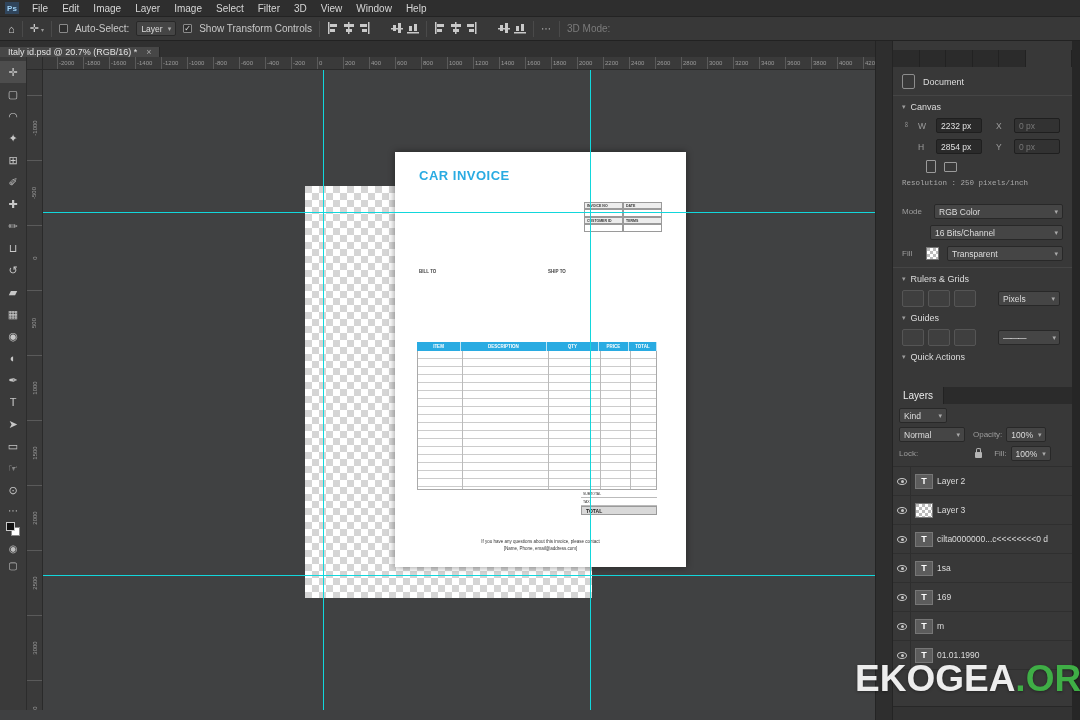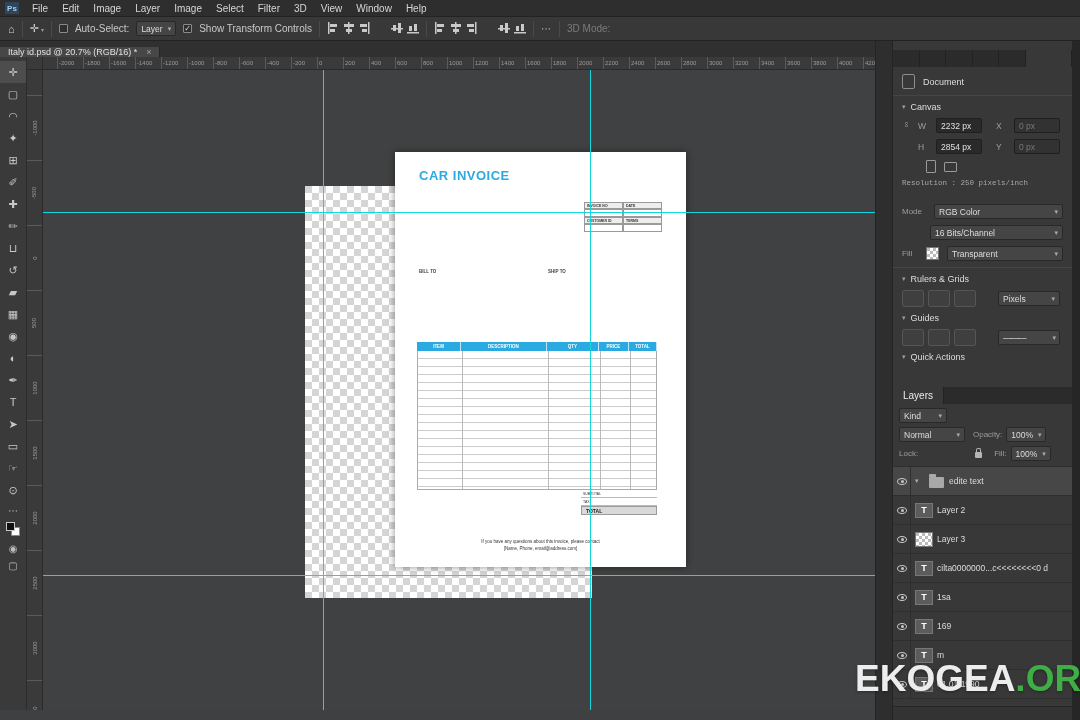--- a/index.html
+++ b/index.html
@@ -572,31 +572,20 @@
             <span class="fi" style="width:10px;"></span>
             <span class="fi" style="width:10px;"></span>
             <span class="fi" style="width:10px;"></span>
           </span>
         <span class="plock"></span>
         <span class="slabel" style="margin-left:8px;">Fill:</span>
         <span class="dd" style="width:40px;">100%</span>
       </div>
       <div class="lrows">
 
-      <div class="lrow selected">
-            <span class="eyebox">
-              <i class="eye"></i>
-            </span>
-            <span class="lchev">▾</span>
-            <span class="thumb">
-              <span class="folder"></span>
-            </span>
-
-            <span class="lname">edite text</span>
-          </div>
           <div class="lrow">
             <span class="eyebox">
               <i class="eye"></i>
             </span>
 
             <span class="thumb ttxt">T</span>
 
             <span class="lname">Layer 2</span>
           </div>
           <div class="lrow">

